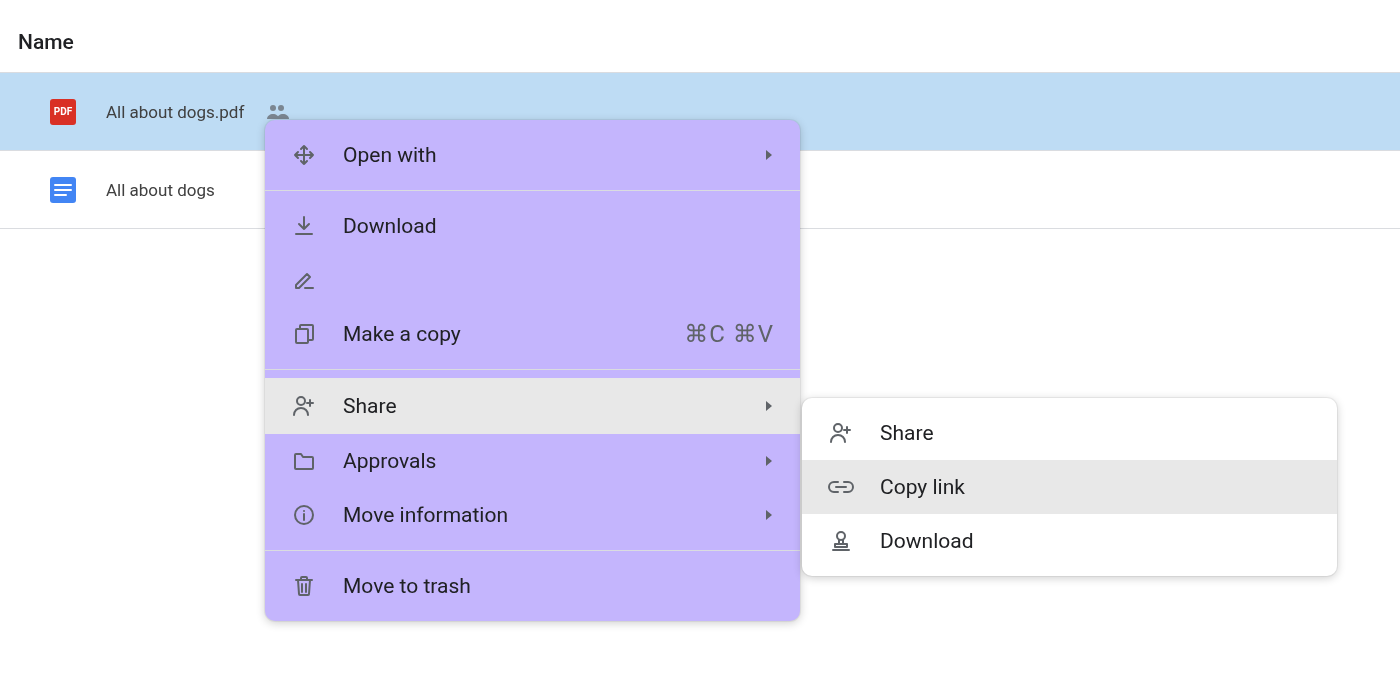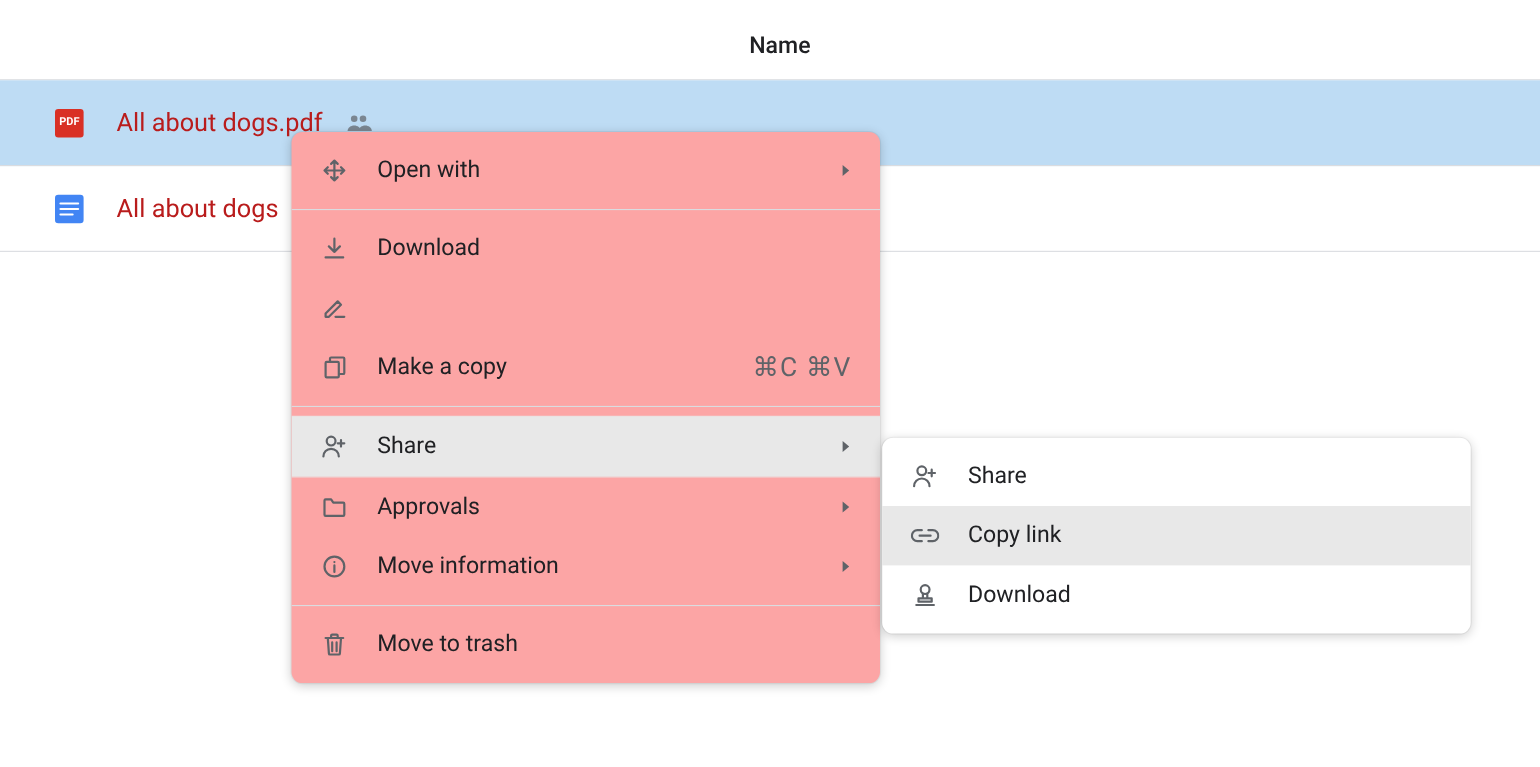--- a/index.html
+++ b/index.html
@@ -8,44 +8,43 @@
       background: #fff;
       color: #202124;
       font-size: 21px;
       width: 1400px;
       height: 697px;
       overflow: hidden;
     }
     .header {
       padding: 30px 0 18px 18px;
       font-weight: 500;
-      text-align: center;
     }
     .file-list {
       border-top: 1px solid #dadce0;
     }
     .file-row {
       display: flex;
       align-items: center;
       height: 78px;
       padding-left: 50px;
       border-bottom: 1px solid #dadce0;
       gap: 30px;
     }
     .file-row.selected { background: #bedcf4; }
     .file-icon { width: 26px; height: 26px; display: flex; align-items: center; justify-content: flex-end; }
-    .file-name { font-size: 23px; color: #b91c1c; }
+    .file-name { font-size: 17px; color: #404040; }
     .shared-icon { margin-left: -8px; opacity: 0.7; }
 
     .context-menu {
       position: absolute;
       top: 120px;
       left: 265px;
       width: 535px;
-      background: #fca5a5;
+      background: #c4b5fd;
       border-radius: 10px;
       box-shadow: 0 2px 10px rgba(0,0,0,.2), 0 0 0 1px rgba(0,0,0,.05);
       overflow: hidden;
       padding: 8px 0;
     }
     .menu-item {
       display: flex;
       align-items: center;
       height: 54px;
       padding: 0 26px;

